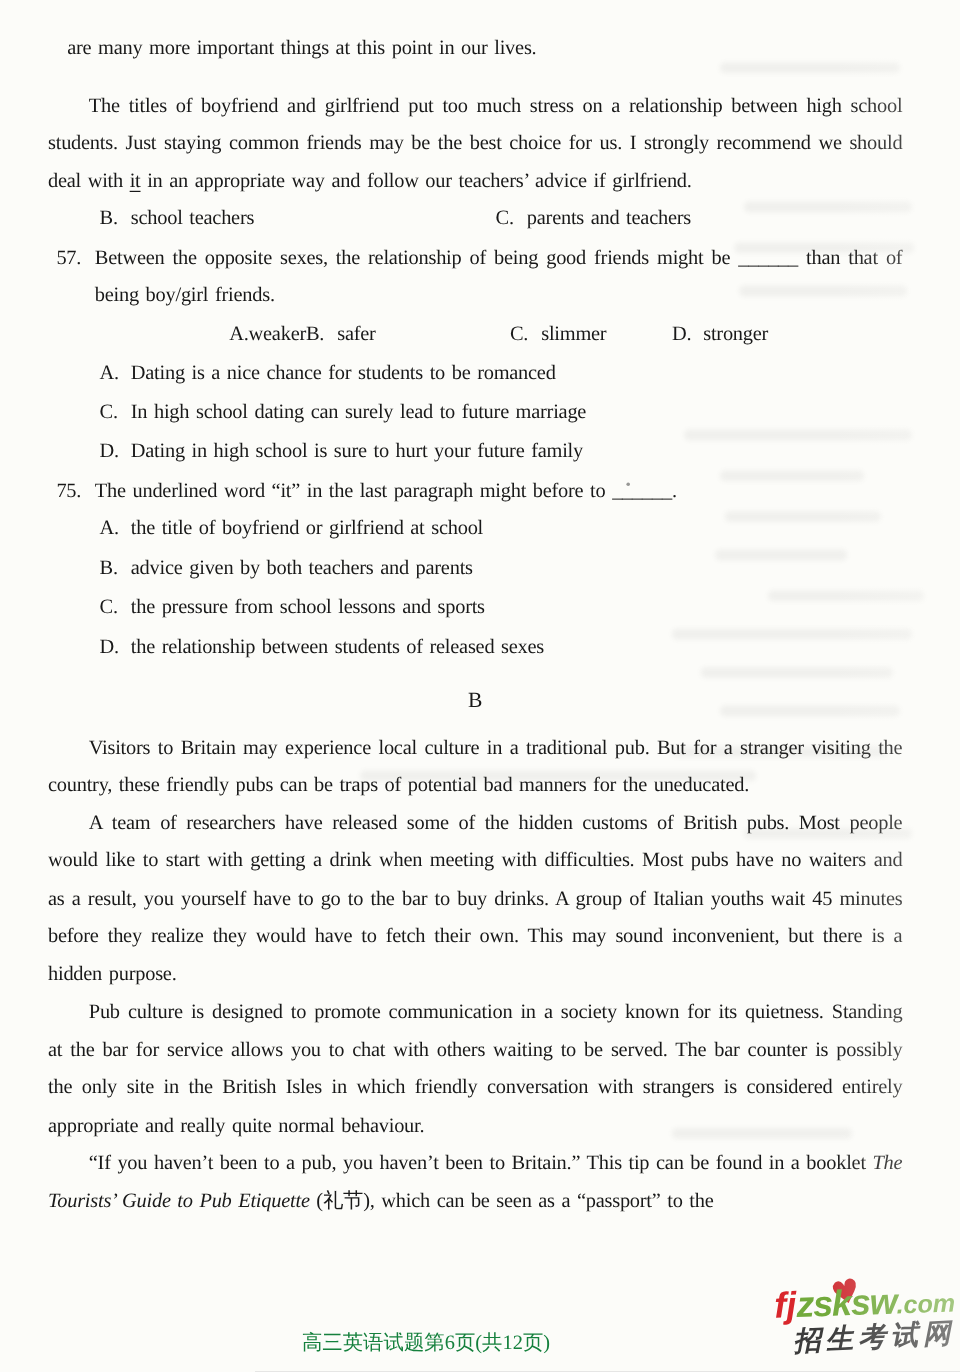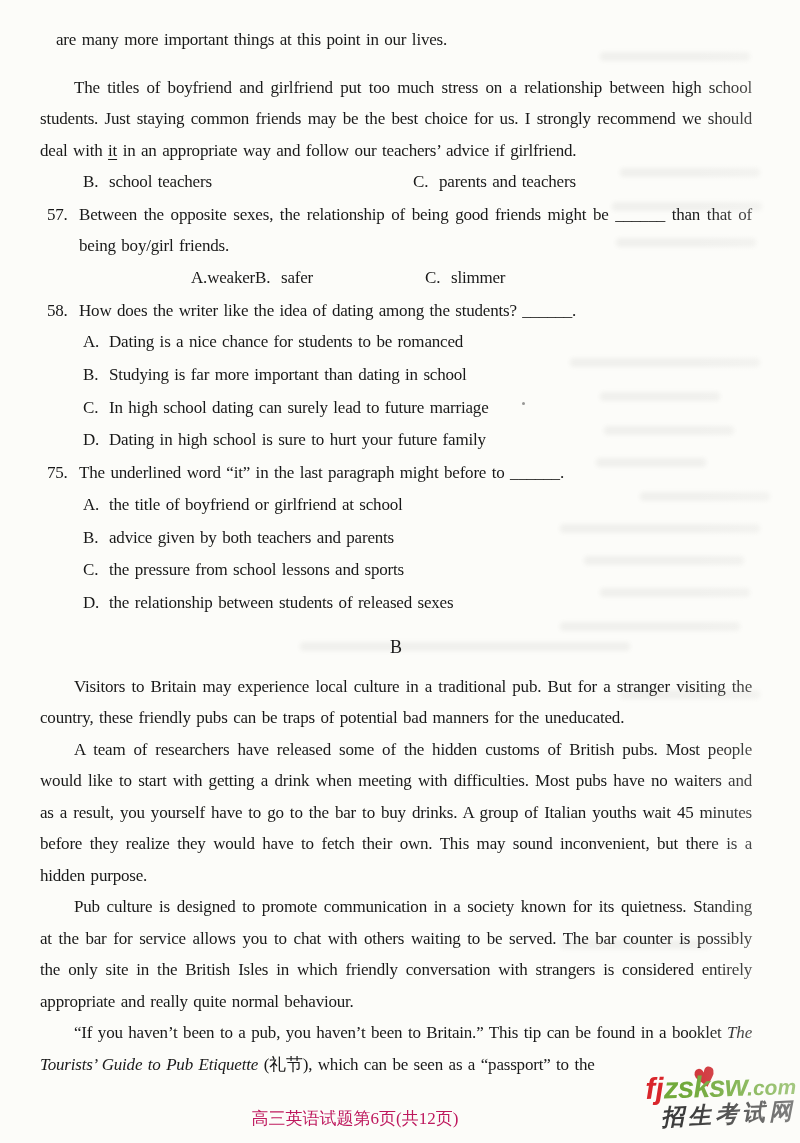--- a/index.html
+++ b/index.html
@@ -33,21 +33,21 @@
   .opts.four-col .opt:nth-child(4){flex:1;}
 
   .section-heading{margin:15px 0 12px;text-align:center;font-size:18px;line-height:24px;}
 
   .passage .para{line-height:31.5px;}
 
   .italic{font-style:italic;}
 
   .footer{
     position:absolute;left:0;top:1107px;width:710px;
-    text-align:center;font-size:17px;color:#be185d;letter-spacing:0;
+    text-align:center;font-size:17px;color:#15803d;letter-spacing:0;
   }
 
   
   .watermark{
     position:absolute;right:4px;top:1072px;width:180px;
     text-align:right;line-height:1;pointer-events:none;
   }
   .wm-line1{
     font-family:"Liberation Sans","DejaVu Sans",sans-serif;
     font-style:italic;font-weight:bold;
@@ -103,30 +103,27 @@
     </div>
 
     <div class="question">
       <span class="stem">
         <span class="qnum">57.</span><span>Between the opposite sexes, the relationship of being good friends might be ______ than that of being boy/girl friends.</span>
       </span>
       <div class="opts four-col">
         <div class="opt"><span class="olabel">A.</span><span>weaker</span></div>
         <div class="opt"><span class="olabel">B.</span><span>safer</span></div>
         <div class="opt"><span class="olabel">C.</span><span>slimmer</span></div>
+        <div class="opt"><span class="olabel">D.</span><span>stronger</span></div>
       </div>
     </div>
 
     <div class="question">
-      <span class="stem">
-        <span class="qnum">58.</span><span>How does the writer like the idea of dating among the students? ______.</span>
-      </span>
       <div class="opts">
         <div class="opt"><span class="olabel">A.</span><span>Dating is a nice chance for students to be romanced</span></div>
-        <div class="opt"><span class="olabel">B.</span><span>Studying is far more important than dating in school</span></div>
         <div class="opt"><span class="olabel">C.</span><span>In high school dating can surely lead to future marriage</span></div>
         <div class="opt"><span class="olabel">D.</span><span>Dating in high school is sure to hurt your future family</span></div>
       </div>
     </div>
 
     <div class="question">
       <span class="stem">
         <span class="qnum">75.</span><span>The underlined word “it” in the last paragraph might before to ______.</span>
       </span>
       <div class="opts">

